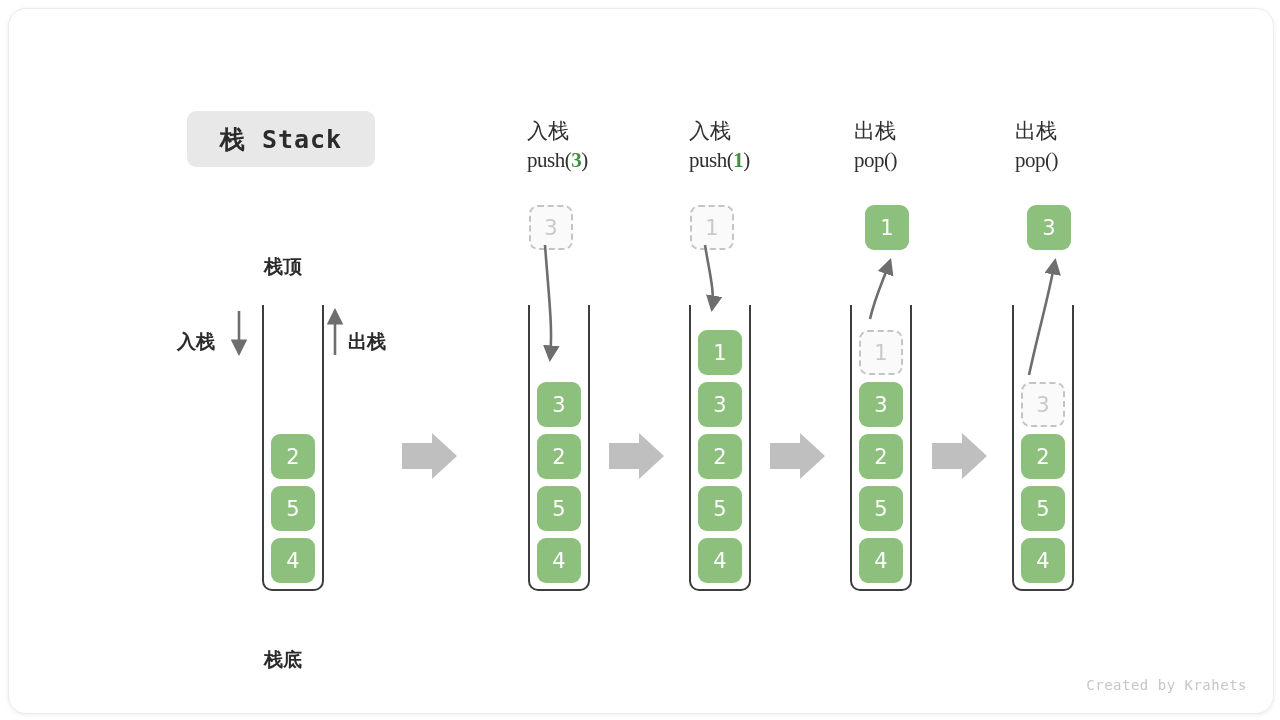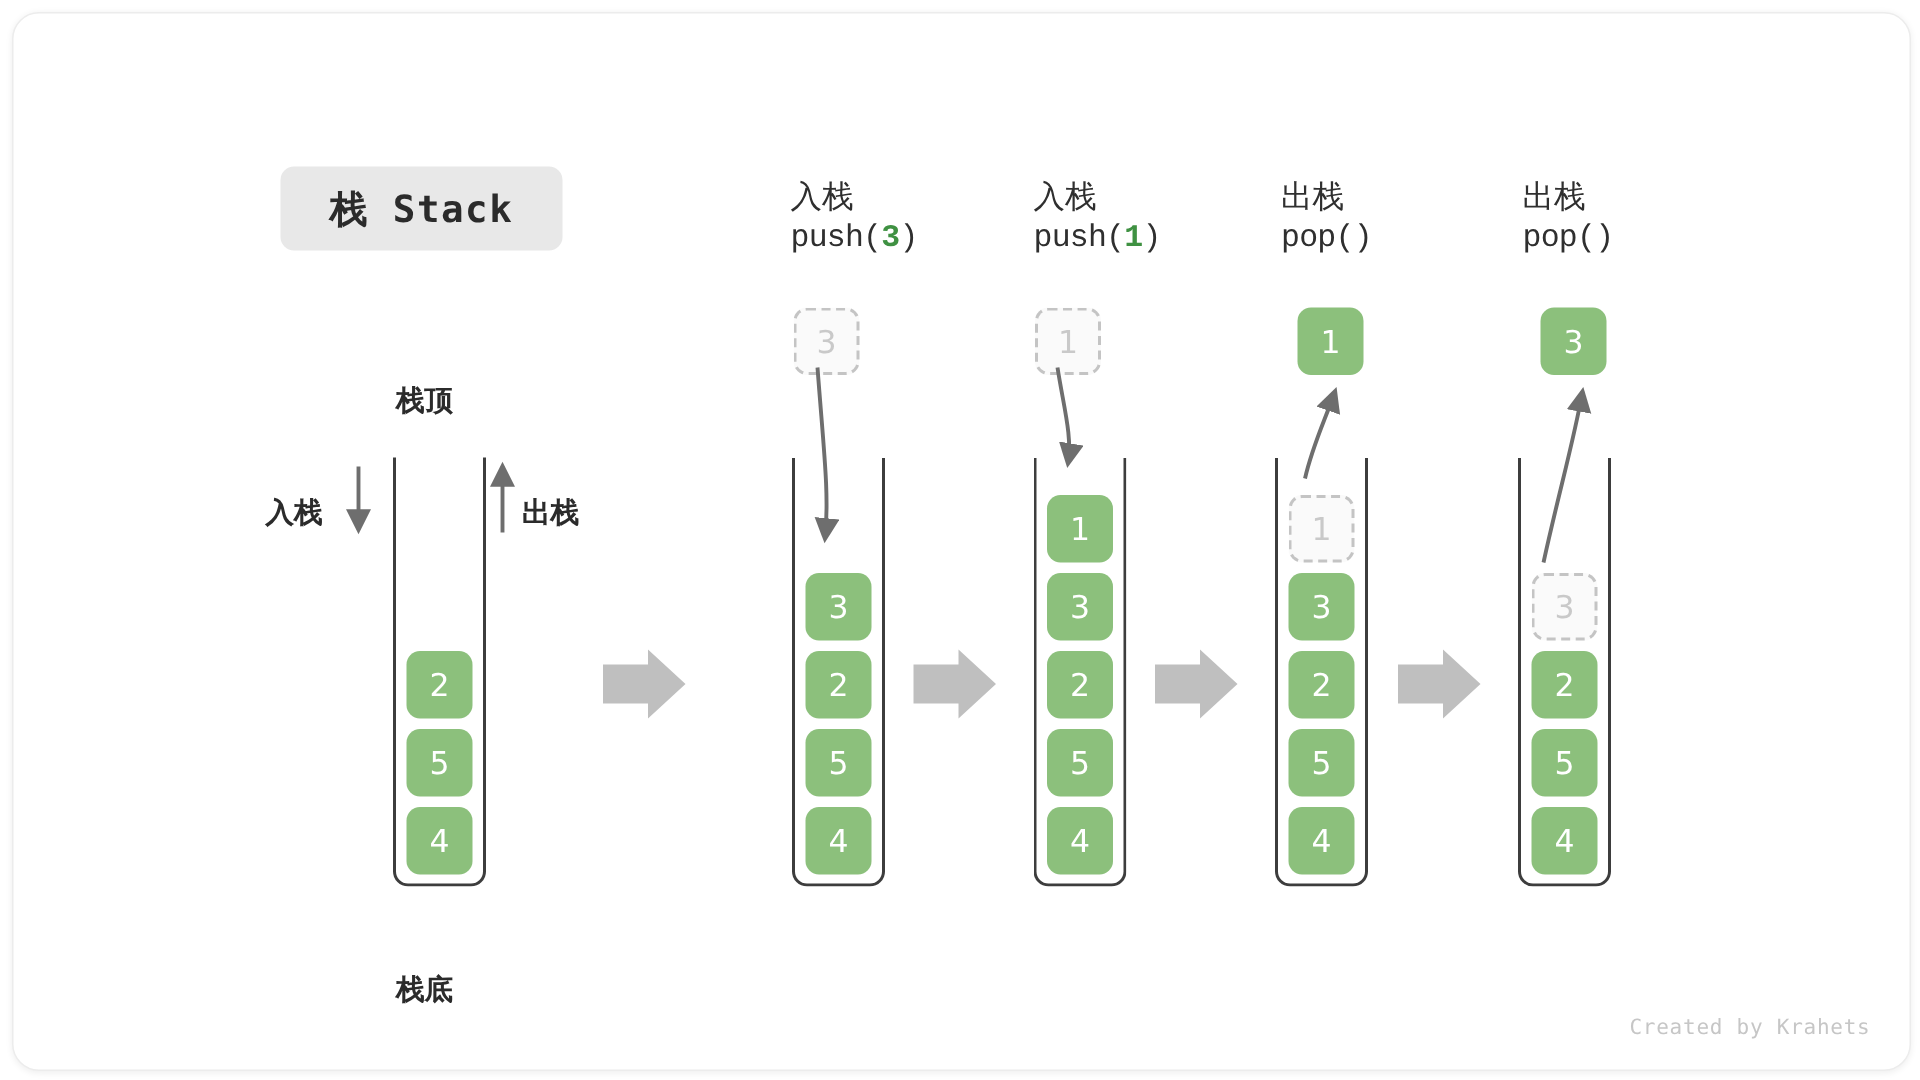--- a/index.html
+++ b/index.html
@@ -53,21 +53,21 @@
   .col-head {
     font-size: 21px;
     color: #2f2f2f;
     line-height: 1.38;
     white-space: nowrap;
   }
   .col-head .cn-line {
     font-family: "DejaVu Sans", "Liberation Sans", sans-serif;
   }
   .col-head .code-line {
-    font-family: Liberation Mono, monospace;
+    font-family: Liberation Serif, serif;
     letter-spacing: -0.5px;
   }
   .col-head .arg { color: #3f9142; font-weight: bold; }
 
   
   .stack-box {
     width: 62px;
     box-sizing: border-box;
     border-left: 2px solid #3d3d3d;
     border-right: 2px solid #3d3d3d;

